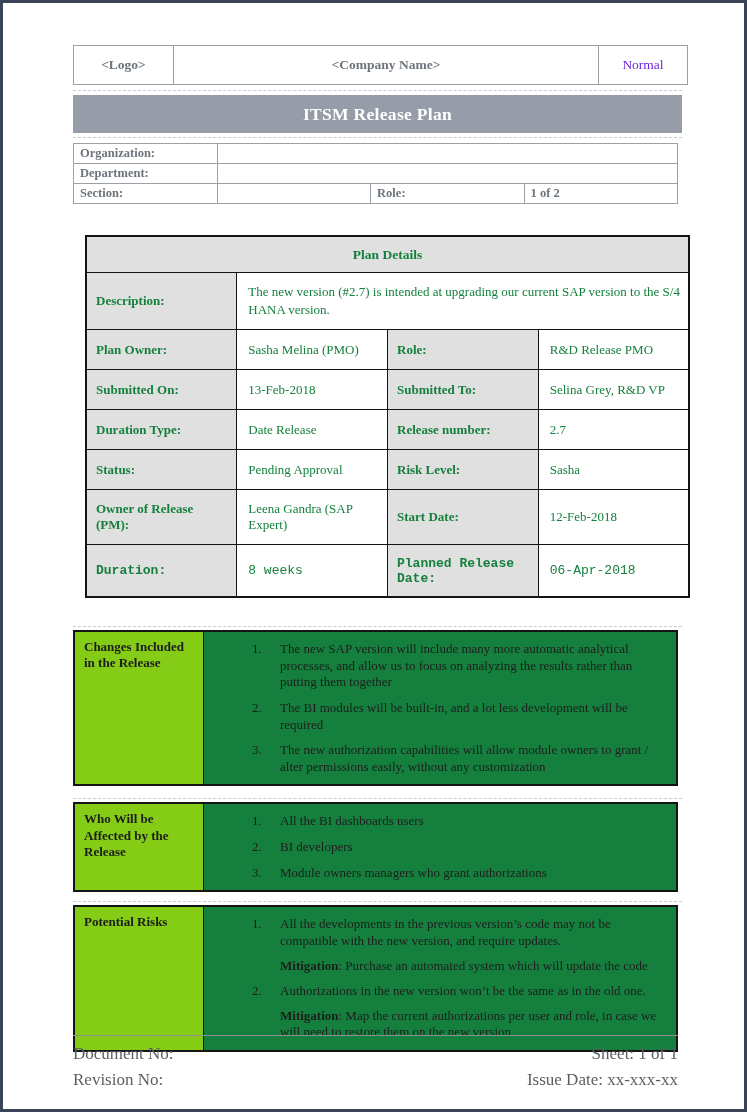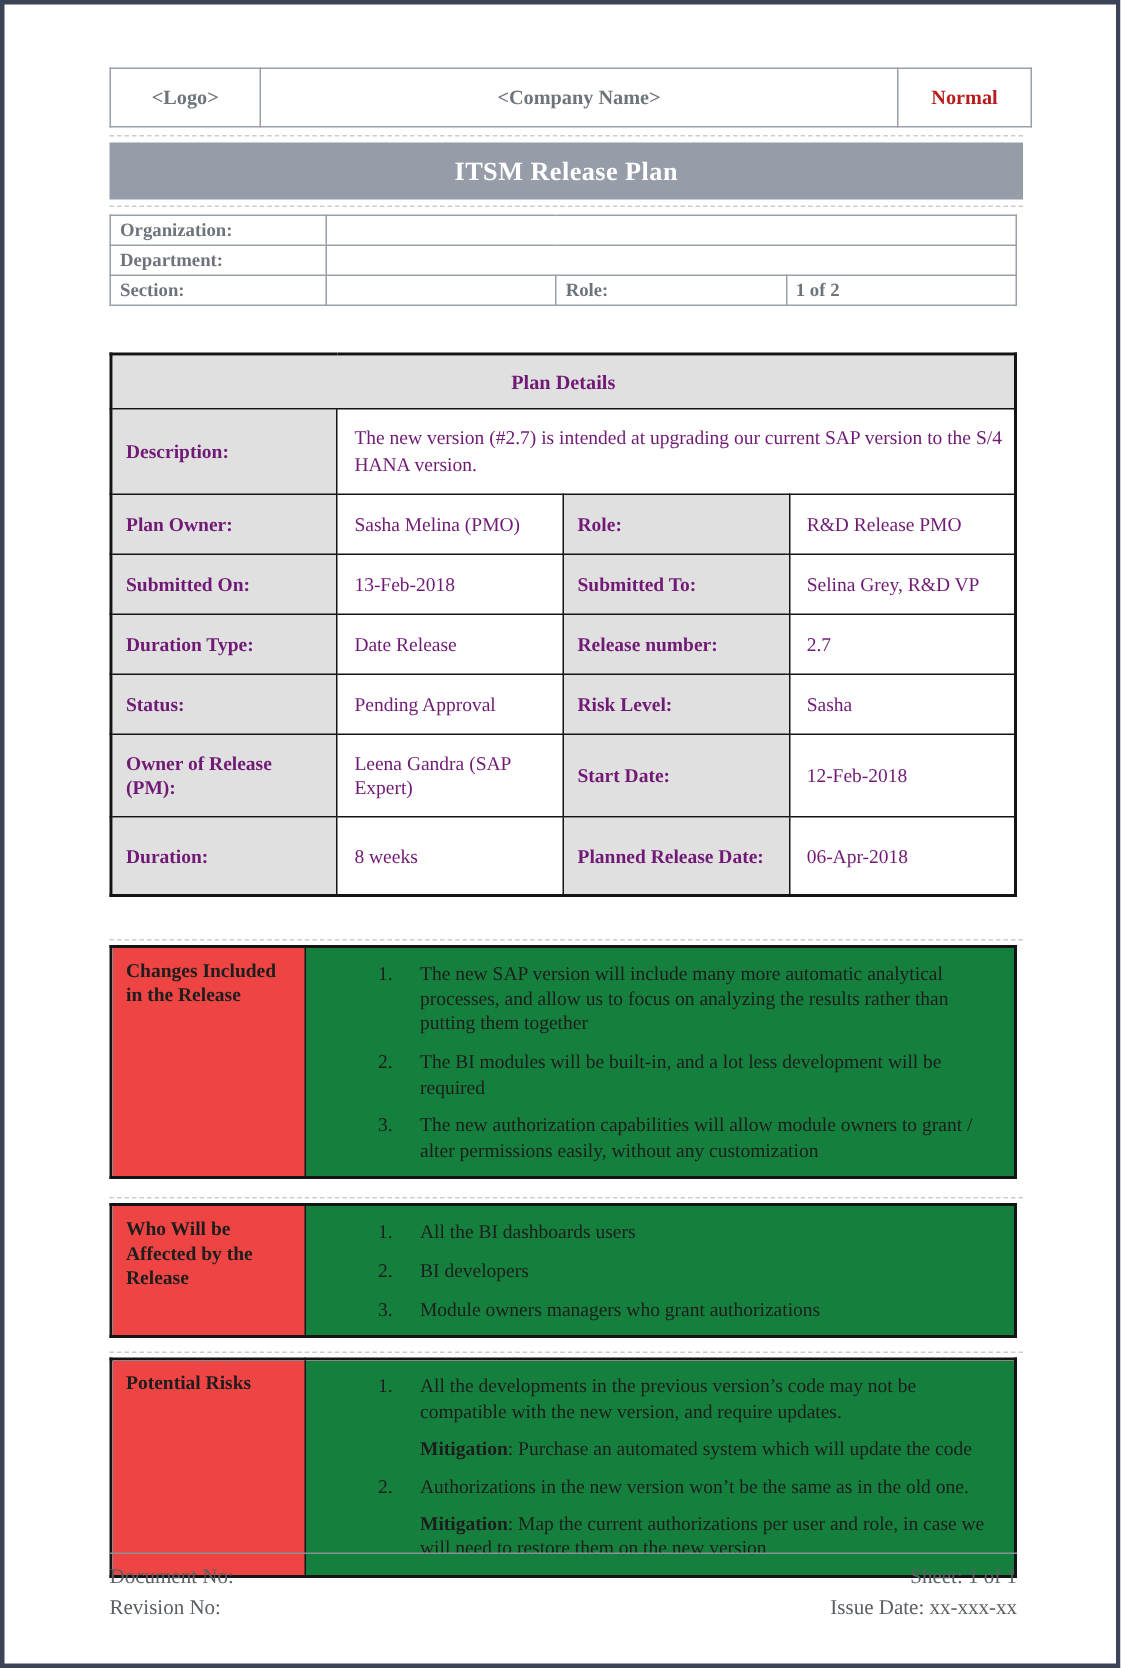--- a/index.html
+++ b/index.html
@@ -15,79 +15,79 @@
   .content{margin:42px 0 0 70px;width:609px;}
 
   table{border-collapse:collapse;table-layout:fixed;width:605px;}
   td{overflow:hidden;}
 
   
   table.hdr{color:#6e747c;}
   table.hdr td{border:1px solid #9aa0a8;height:36px;text-align:center;vertical-align:middle;font-size:13.5px;}
   td.c-logo{width:97px;font-weight:bold;}
   td.c-company{width:422px;font-weight:bold;}
-  td.c-normal{width:86px;font-weight:bold;color:#b91c1c;}
+  td.c-normal{width:86px;font-weight:normal;color:#6d28d9;}
 
   .gridline{border-top:1px dashed #c9cdd2;height:0;line-height:0;}
   .g1{margin-top:5px;}
   .g2{margin-top:4px;}
 
   .banner{
     margin-top:4px;height:38px;background:#969da8;
     display:flex;align-items:center;justify-content:center;
   }
   .banner span{color:#fff;font-size:17.5px;font-weight:bold;letter-spacing:.3px;}
 
   
   table.meta{margin-top:5px;color:#6e747c;}
   table.meta td{border:1px solid #9aa0a8;height:19px;font-size:12.5px;vertical-align:middle;padding:0 0 0 6px;}
   td.m-label{width:101px;font-weight:bold;}
   td.m-val{width:339px;}
   td.m-sheetlabel{width:61px;font-weight:bold;}
   td.m-sheetval{width:79px;font-weight:bold;}
 
   
-  table.plan{margin-top:31px;border:2px solid #141414;color:#701a75;}
+  table.plan{margin-top:31px;border:2px solid #141414;color:#15803d;margin-left:12px;}
   table.plan td{border:1px solid #141414;font-size:13px;vertical-align:middle;}
   table.plan td.lbl{background:#e0e0e0;font-weight:bold;padding:5px 8px 5px 9px;}
   table.plan td.val{background:#fff;padding:5px 8px 5px 11px;}
   td.p-l1{width:109px;}
   td.p-v1{width:178px;}
   td.p-l2{width:97px;}
   td.p-v2{width:145px;}
   tr.p-title td{background:#e0e0e0;text-align:center;font-weight:bold;height:33px;font-size:13.5px;}
   tr.p-desc td{height:46px;}
   tr.p-desc td.val{line-height:1.35;}
   tr.p-row td{height:29px;}
   tr.p-tall td{height:44px;}
-  tr.p-tall2 td{height:41px;}
+  tr.p-tall2 td{height:41px;font-family:Liberation Mono, monospace;}
 
   
   .sec-gap-1{margin-top:28px;}
   .sec-gap-2{margin-top:12px;}
   .sec-gap-3{margin-top:9px;}
   table.sec{margin-top:3px;border:2px solid #141414;color:#1d1d1d;}
   table.sec td{border:1px solid #141414;font-size:13px;vertical-align:top;}
-  td.s-label{width:111px;background:#ef4444;font-weight:bold;padding:7px 8px 7px 9px;line-height:1.25;}
+  td.s-label{width:111px;background:#84cc16;font-weight:bold;padding:7px 8px 7px 9px;line-height:1.25;}
   td.s-content{width:462px;background:#15803d;padding:9px 10px 9px 0;}
   ol.numlist{margin:0;padding:0;counter-reset:item;list-style:none;}
   ol.numlist li{
     counter-increment:item;position:relative;
     padding-left:76px;line-height:1.28;margin-bottom:9px;
   }
   ol.numlist li:last-child{margin-bottom:0;}
   ol.numlist li::before{
     content:counter(item) ".";
     position:absolute;left:48px;
   }
   p.mitigation{margin:8px 0 0 0;line-height:1.28;}
   p.mitigation .b{font-weight:bold;}
 
   
-  .footer{position:absolute;left:70px;top:1032px;width:605px;color:#5a5f63;font-size:14px;}
+  .footer{position:absolute;left:70px;top:1032px;width:605px;color:#5a5f63;font-size:17px;}
   .foot-line{border-top:1px solid #8c9094;margin-bottom:5px;}
   .foot-cols{display:flex;justify-content:space-between;line-height:1.5;}
   .foot-right{text-align:right;}
 </style>
 </head>
 <body>
 
 <div class="page">
   <div class="content">
 

